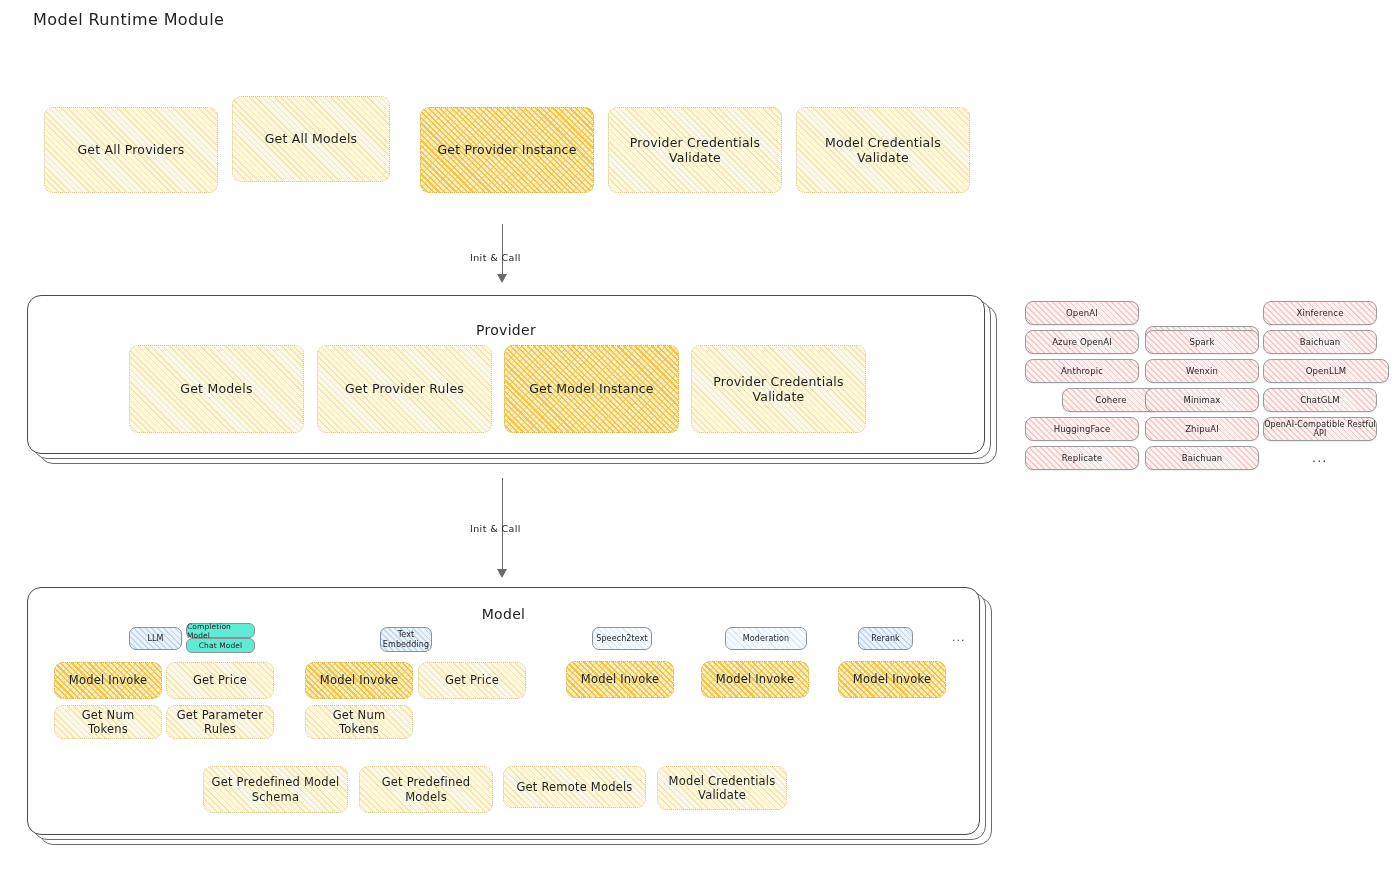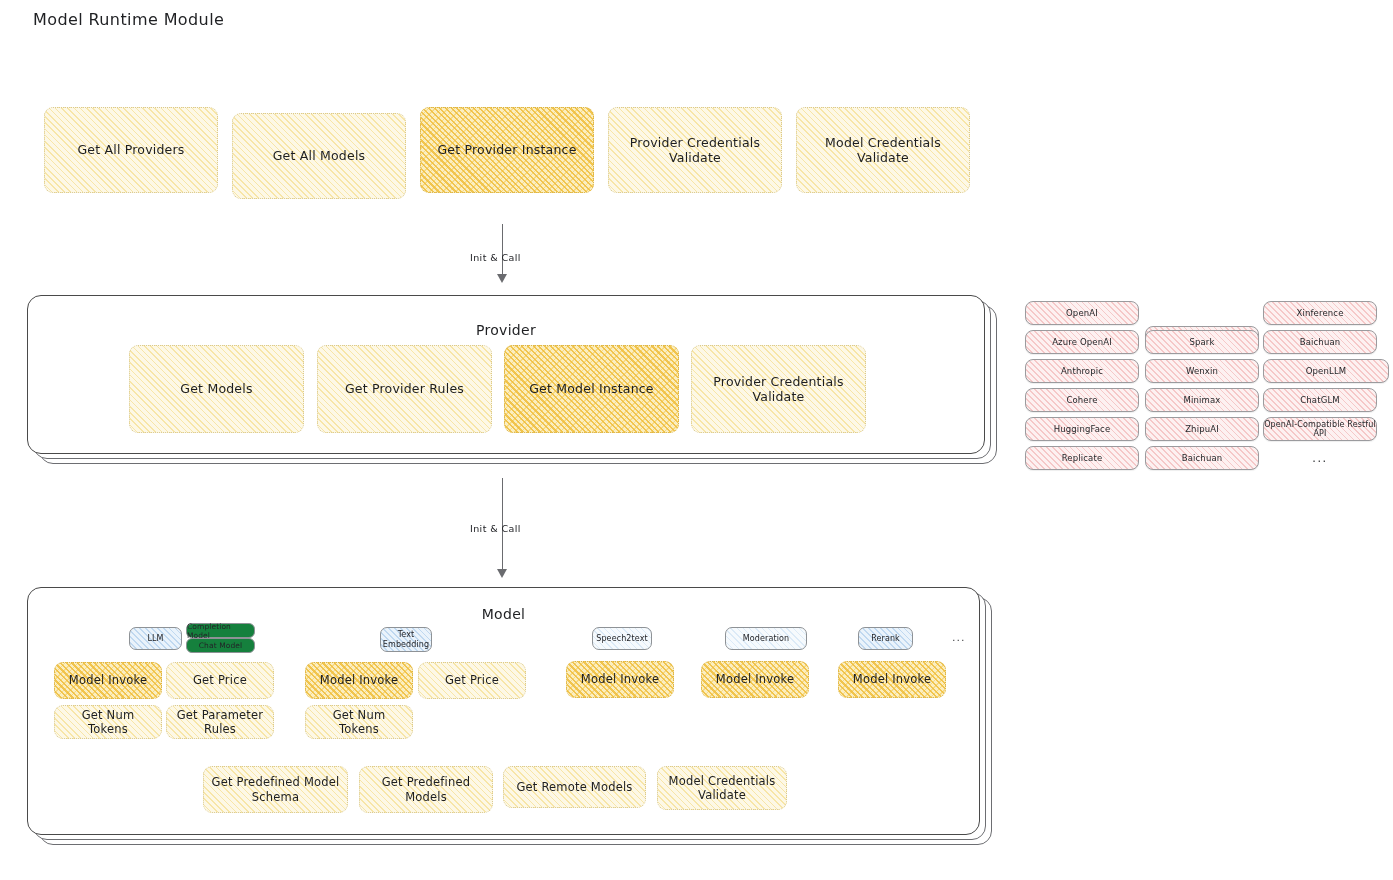--- a/index.html
+++ b/index.html
@@ -122,21 +122,21 @@
         rgba(160,198,233,.30) 0px,
         rgba(160,198,233,.30) 1px,
         rgba(255,255,255,0) 1px,
         rgba(255,255,255,0) 4.4px);
   }
   .w-badge {
     position: absolute;
     border-radius: 6px;
     display: flex; align-items: center; justify-content: center;
     border: 1.1px solid #8e9296;
-    background: #15803d;
+    background: #5eead4;
     color: #232428; font-size: 8px;
     letter-spacing: .1px;
   }
 
   .ellipsis {
     position: absolute; color: #4a4b4e; font-size: 13px;
     letter-spacing: 1px;
   }
 
   
@@ -156,21 +156,21 @@
   }
 </style>
 </head>
 <body>
 
 <div id="canvas">
 
   <div class="page-title hand">Model Runtime Module</div>
 
   <div class="leaf y-light hand" style="left:44px; top:107px; width:174px; height:86px; font-size:12.5px;">Get All Providers</div>
-  <div class="leaf y-light hand" style="left:232px; top:113px; width:174px; height:86px; font-size:12.5px;">Get All Models</div>
+  <div class="leaf y-light hand" style="left:232px; top:96px; width:158px; height:86px; font-size:12.5px;">Get All Models</div>
   <div class="leaf y-strong hand" style="left:420px; top:107px; width:174px; height:86px; font-size:12.5px;">Get Provider Instance</div>
   <div class="leaf y-light hand" style="left:608px; top:107px; width:174px; height:86px; font-size:12.5px;">Provider Credentials Validate</div>
   <div class="leaf y-light hand" style="left:796px; top:107px; width:174px; height:86px; font-size:12.5px;">Model Credentials Validate</div>
 
   <div class="arrow-line" style="left:502px; top:224px; height:54px;"></div>
   <div class="arrow-head" style="left:497px; top:274px;"></div>
   <div class="arrow-label hand" style="left:470px; top:252px;">Init &amp; Call</div>
 
   <div class="deck" style="left:39px; top:305px; width:958px; height:159px;"></div>
   <div class="deck" style="left:33px; top:300px; width:958px; height:159px;"></div>
@@ -178,21 +178,21 @@
     <div class="card-title hand" style="top:26px;">Provider</div>
   </div>
   <div class="leaf y-light hand" style="left:129px; top:345px; width:175px; height:88px; font-size:12.5px;">Get Models</div>
   <div class="leaf y-light hand" style="left:317px; top:345px; width:175px; height:88px; font-size:12.5px;">Get Provider Rules</div>
   <div class="leaf y-strong hand" style="left:504px; top:345px; width:175px; height:88px; font-size:12.5px;">Get Model Instance</div>
   <div class="leaf y-light hand" style="left:691px; top:345px; width:175px; height:88px; font-size:12.5px;">Provider Credentials Validate</div>
 
   <div class="p-chip hand" style="left:1025px; top:301px; width:114px; height:24px;">OpenAI</div>
   <div class="p-chip hand" style="left:1025px; top:330px; width:114px; height:24px;">Azure OpenAI</div>
   <div class="p-chip hand" style="left:1025px; top:359px; width:114px; height:24px;">Anthropic</div>
-  <div class="p-chip hand" style="left:1025px; top:388px; width:114px; height:24px;">Cohere</div>
+  <div class="p-chip hand" style="left:1062px; top:388px; width:98px; height:24px;">Cohere</div>
   <div class="p-chip hand" style="left:1025px; top:417px; width:114px; height:24px;">HuggingFace</div>
   <div class="p-chip hand" style="left:1025px; top:446px; width:114px; height:24px;">Replicate</div>
 
   <div class="p-chip hand" style="left:1145px; top:301px; width:114px; height:24px;margin-top:25px;">Tongyi</div>
   <div class="p-chip hand" style="left:1145px; top:330px; width:114px; height:24px;">Spark</div>
   <div class="p-chip hand" style="left:1145px; top:359px; width:114px; height:24px;">Wenxin</div>
   <div class="p-chip hand" style="left:1145px; top:388px; width:114px; height:24px;">Minimax</div>
   <div class="p-chip hand" style="left:1145px; top:417px; width:114px; height:24px;">ZhipuAI</div>
   <div class="p-chip hand" style="left:1145px; top:446px; width:114px; height:24px;">Baichuan</div>
 

